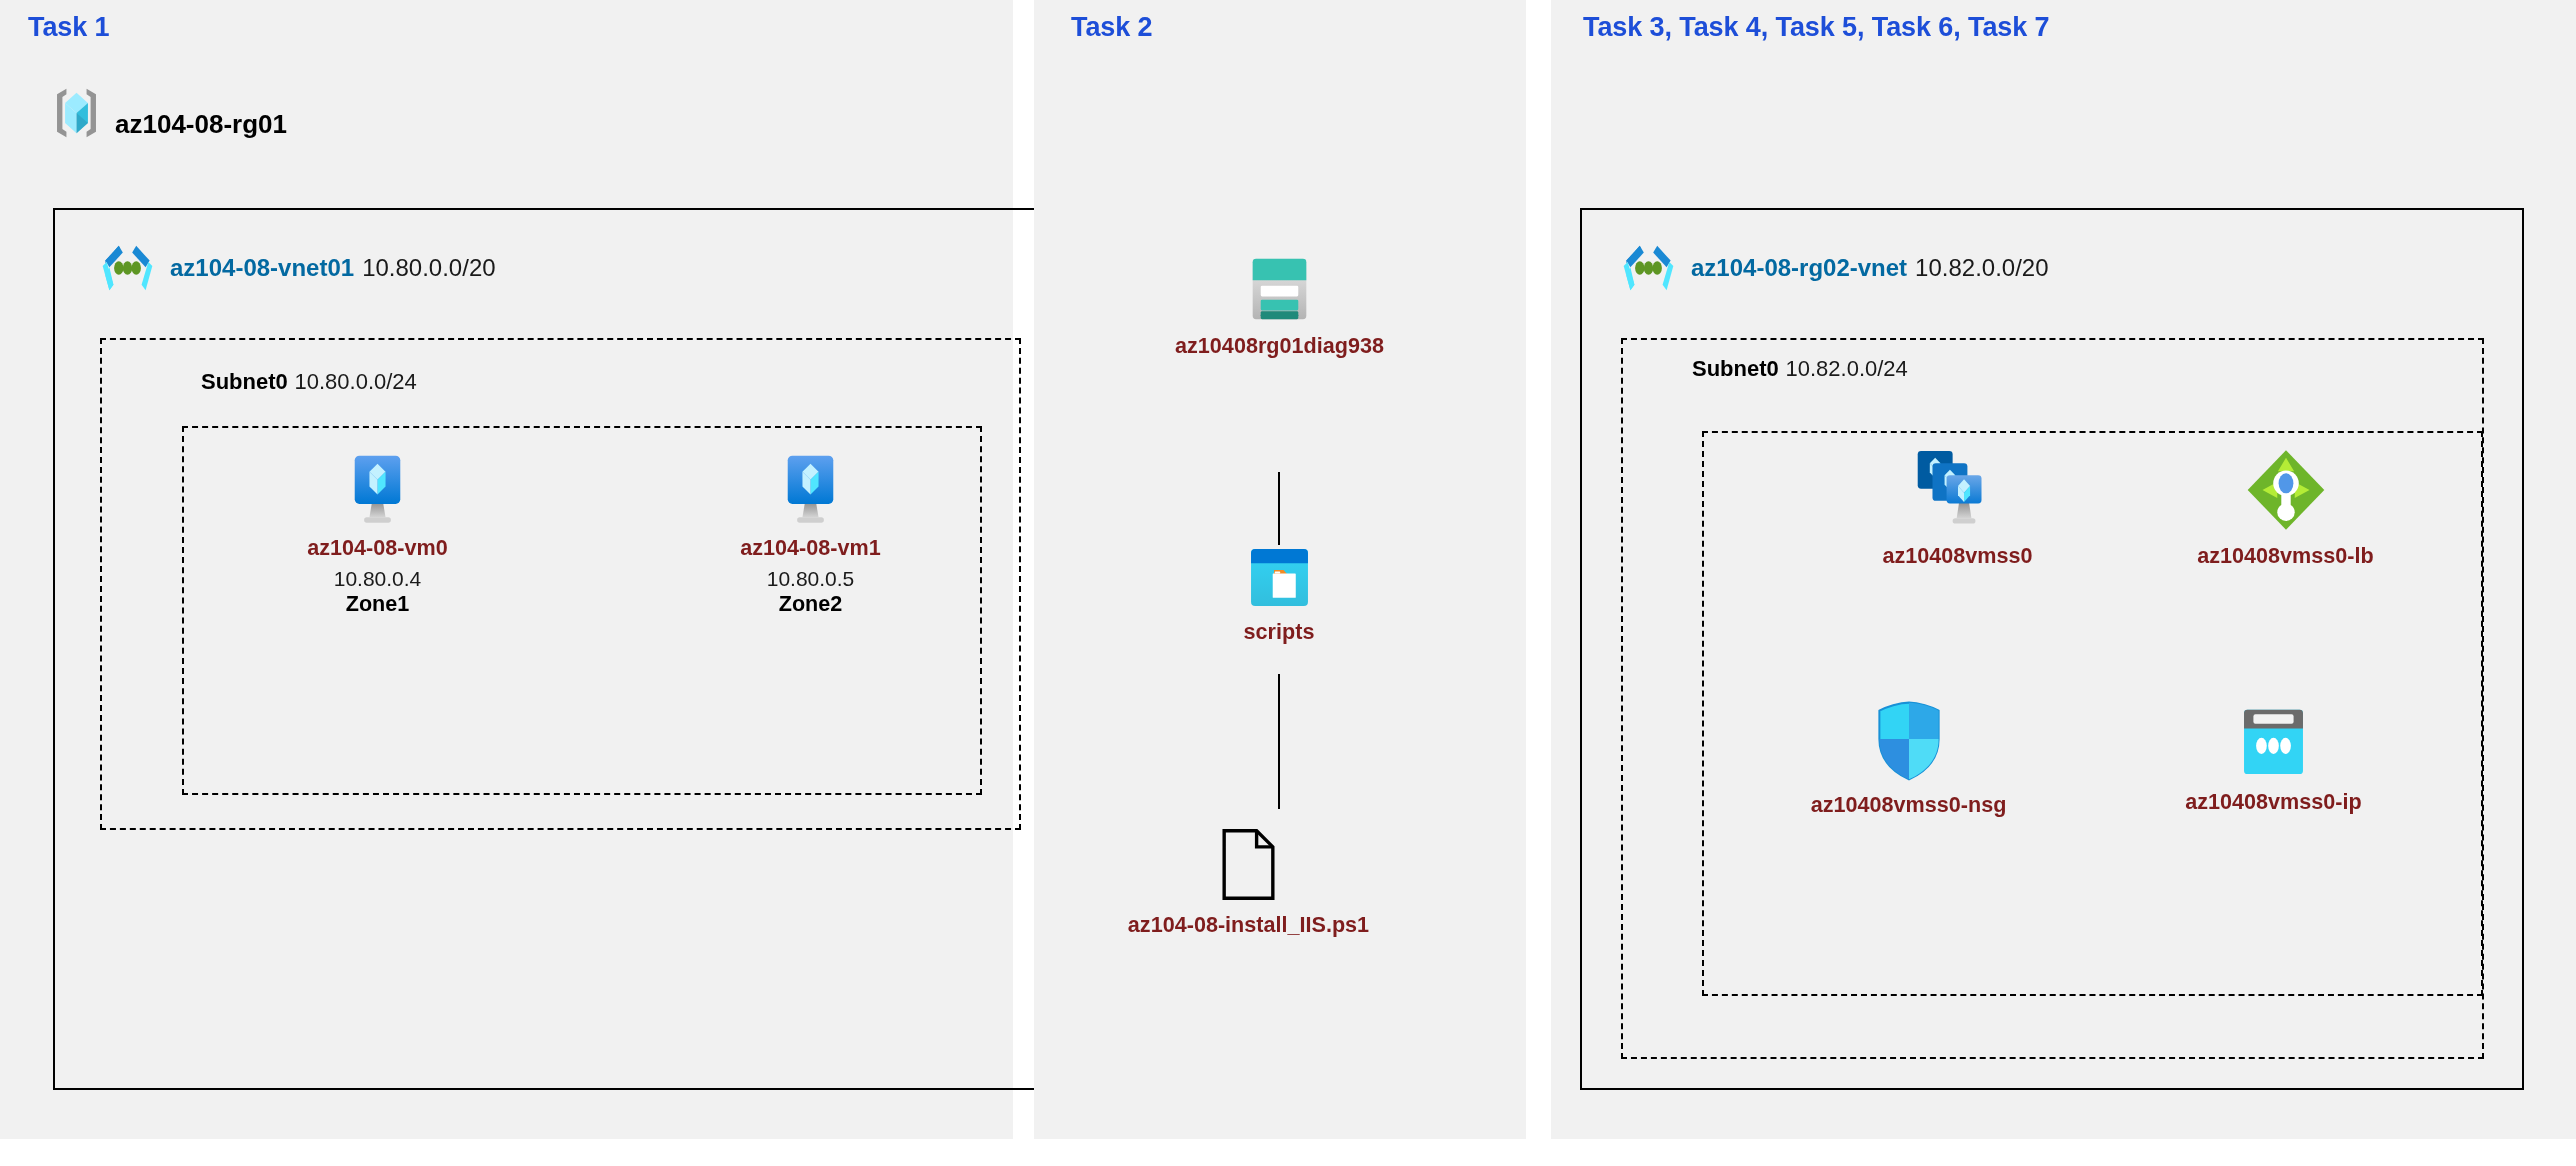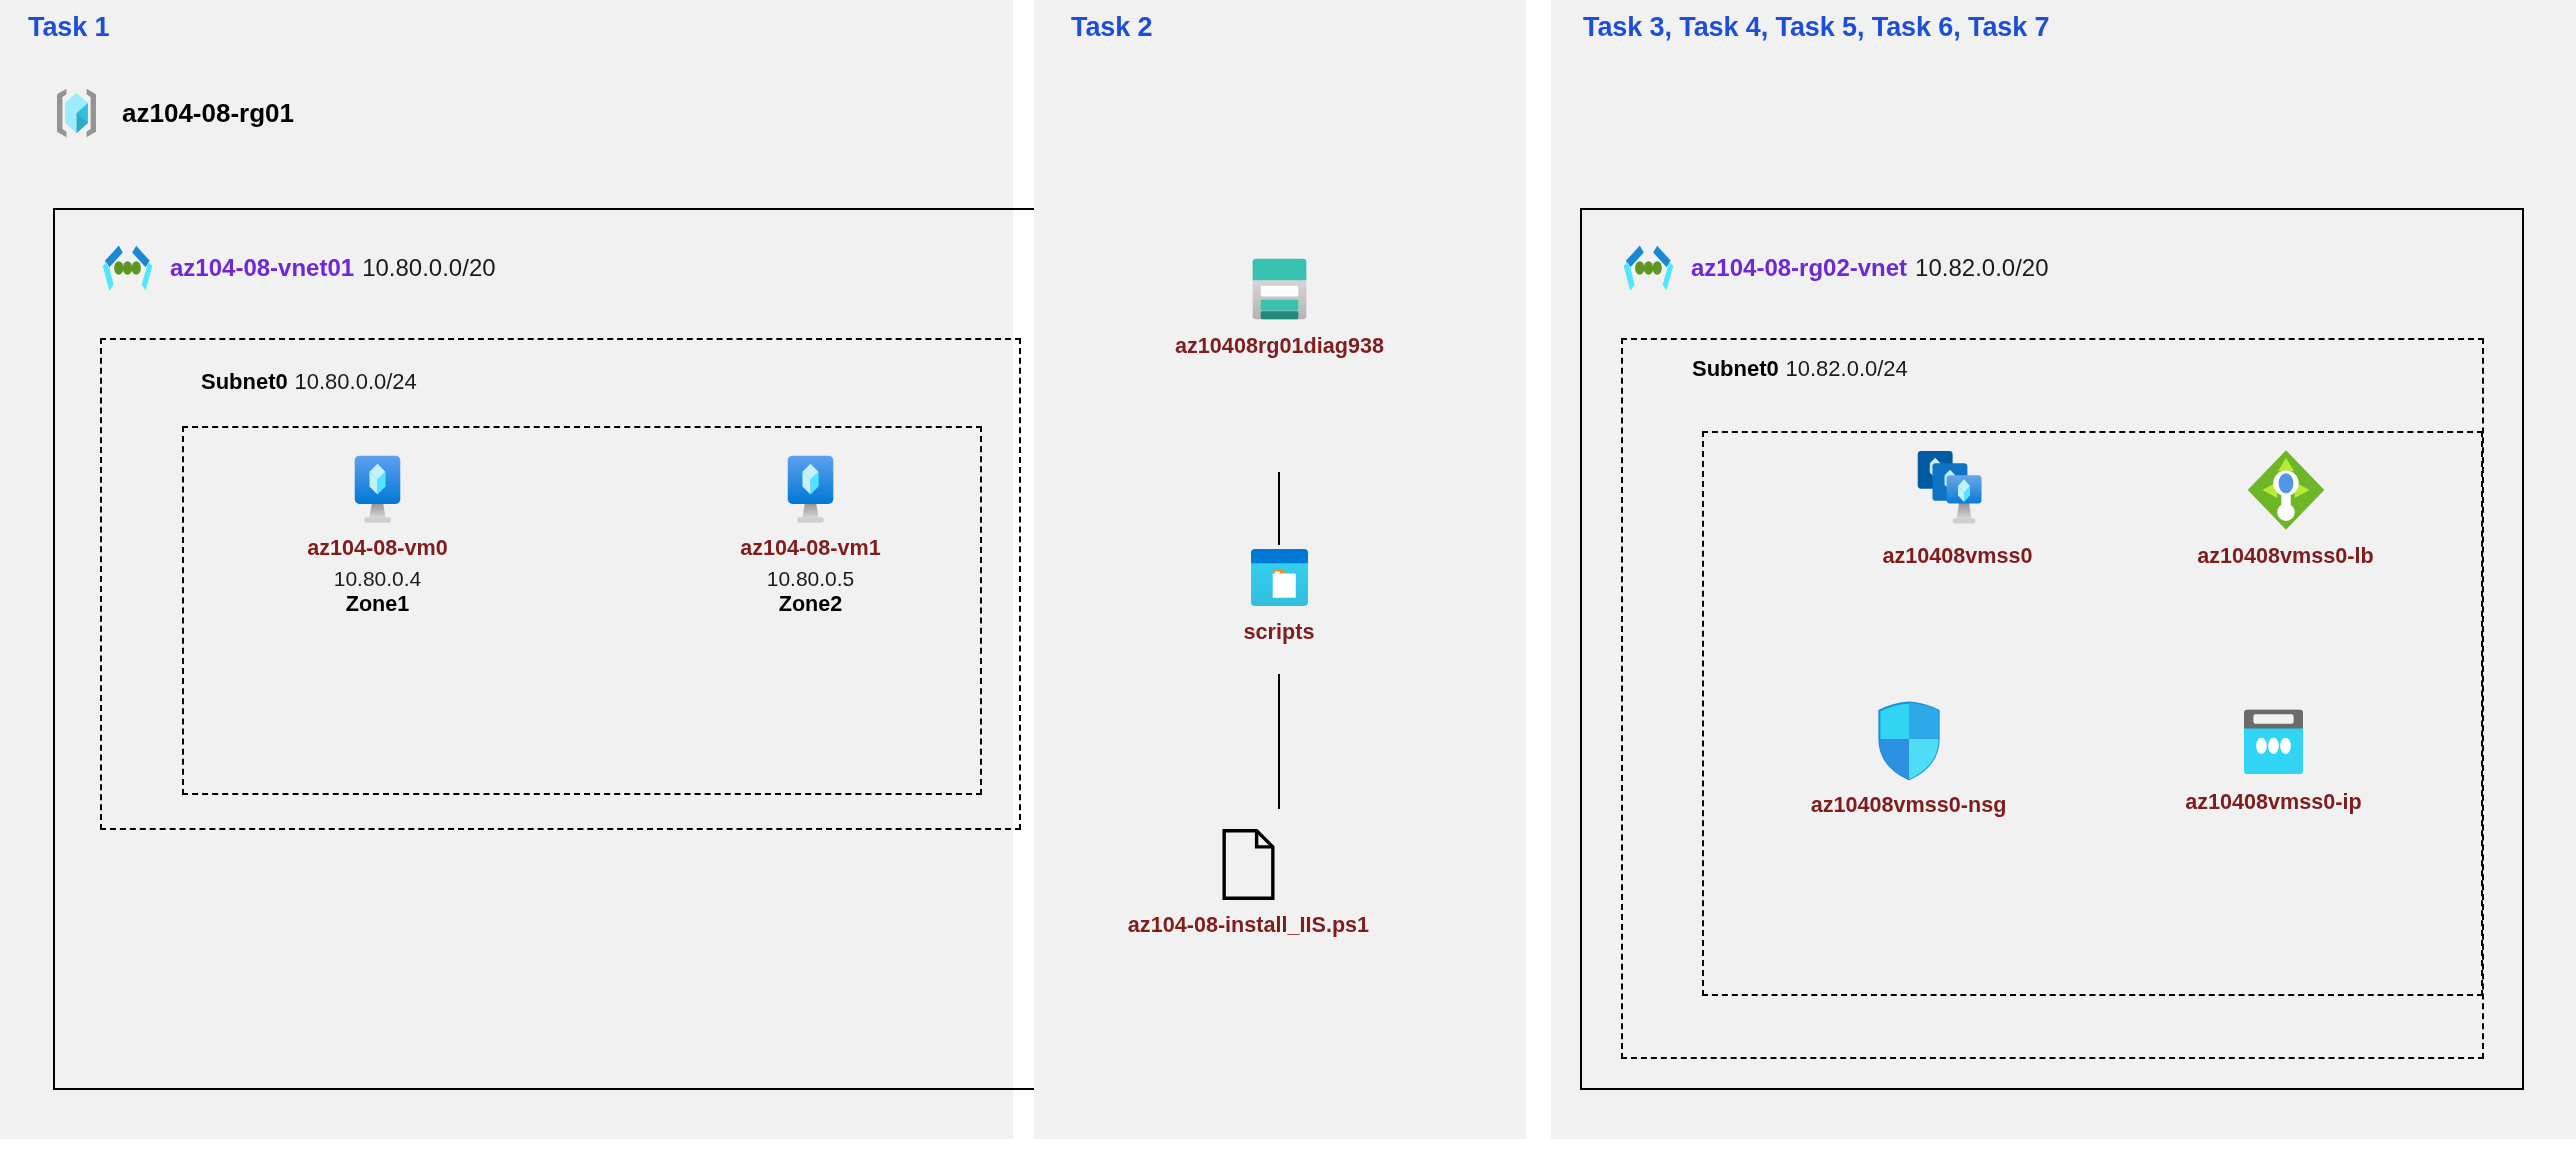--- a/index.html
+++ b/index.html
@@ -42,22 +42,22 @@
     letter-spacing: -0.1px;
   }
   #task1-label  { left: 28px;   top: 12px; }
   #task2-label  { left: 1071px; top: 12px; }
   #task37-label { left: 1583px; top: 12px; }
 
   
   .rg-row {
     position: absolute;
     display: flex;
-    align-items: center;
-    gap: 22px;
+    align-items: flex-end;
+    gap: 15px;
   }
   #rg01-row { left: 53px;  top: 86px; }
   #rg02-row { left: 1587px; top: 86px; }
   .rg-name {
     font-size: 26px;
     font-weight: bold;
     color: #000000;
     white-space: nowrap;
   }
 
@@ -76,21 +76,21 @@
     display: flex;
     align-items: center;
     gap: 15px;
     white-space: nowrap;
   }
   #vnet01-header { left: 100px;  top: 243px; }
   #vnet02-header { left: 1621px; top: 243px; }
   .vnet-name {
     font-size: 24px;
     font-weight: bold;
-    color: #6d28d9;
+    color: #0369a1;
   }
   .vnet-cidr {
     font-size: 24px;
     font-weight: normal;
     color: #1a1a1a;
     margin-left: 8px;
   }
 
   
   .subnet-box {

